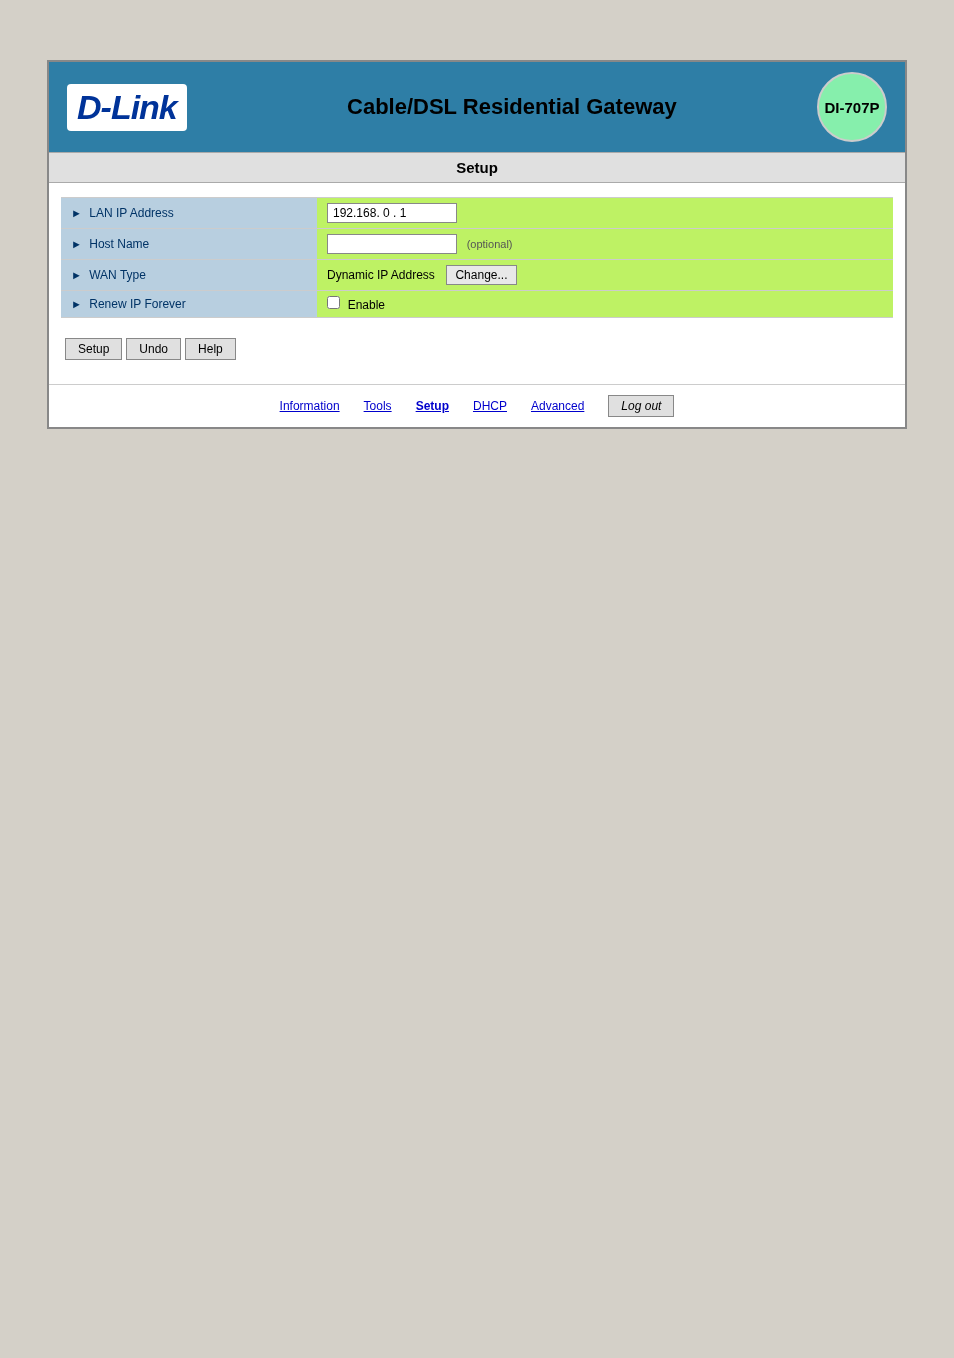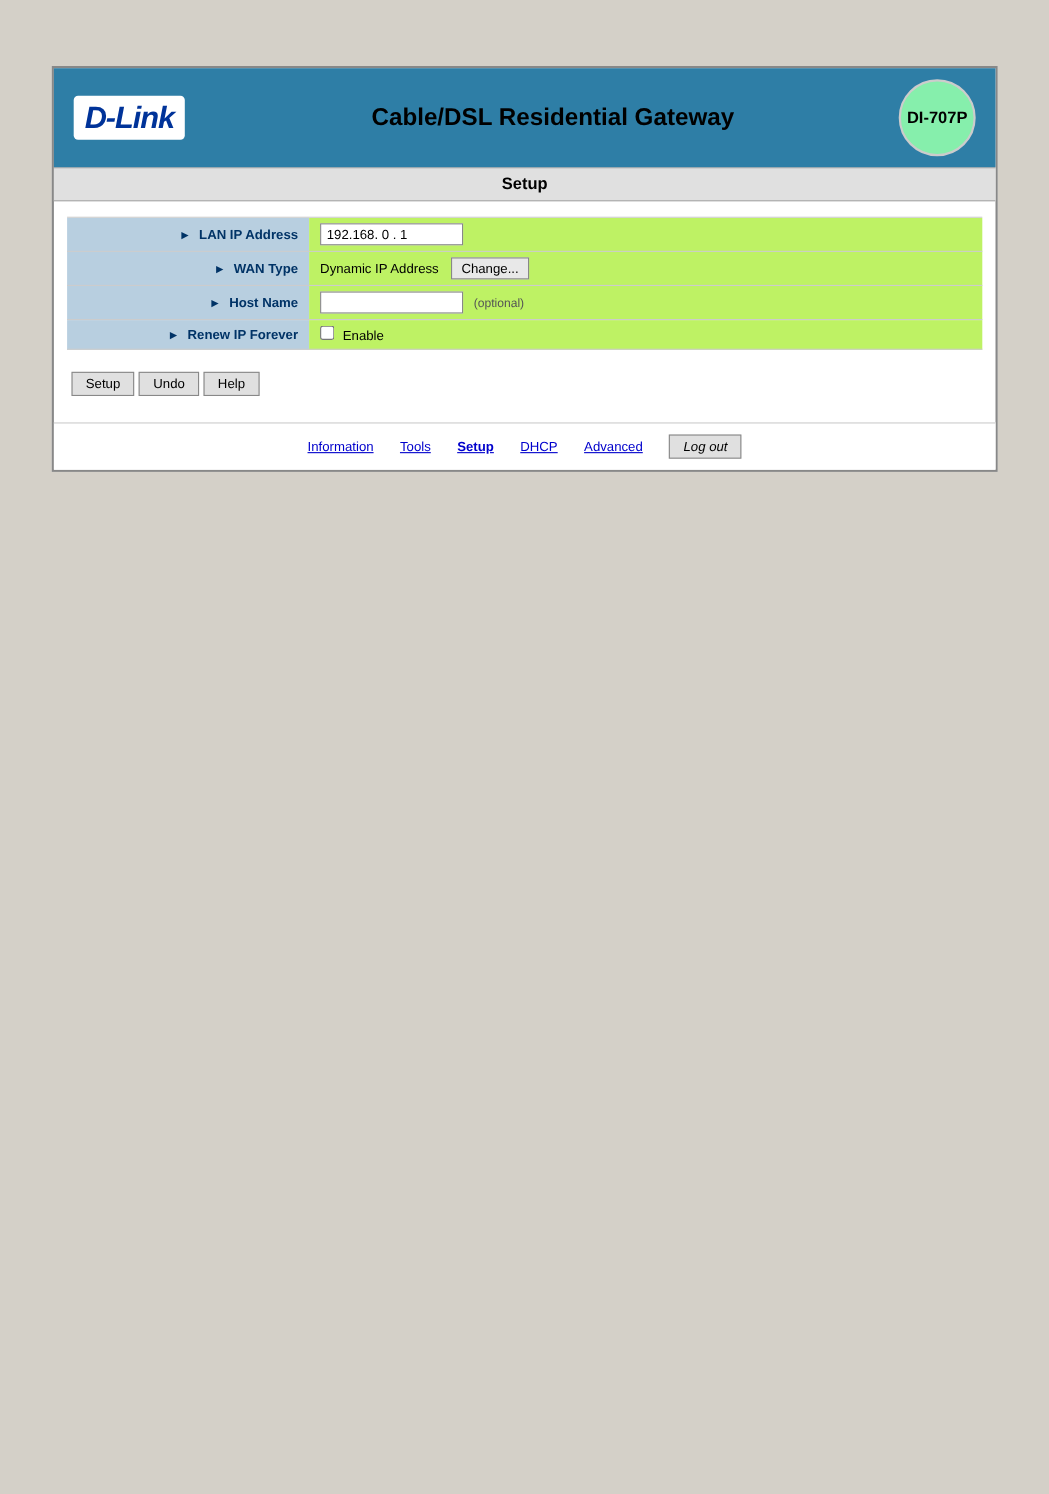--- a/index.html
+++ b/index.html
@@ -25,21 +25,21 @@
       padding: 10px 18px;
       min-height: 75px;
       position: relative;
     }
     .dlink-logo {
       background: #fff;
       padding: 4px 10px;
       border-radius: 4px;
     }
     .dlink-logo span {
-      font-size: 28px;
+      font-size: 34px;
       font-weight: 900;
       color: #003399;
       font-style: italic;
       font-family: 'Arial Black', Arial, sans-serif;
       letter-spacing: -1px;
     }
     .header-title {
       color: #000;
       font-size: 22px;
       font-weight: bold;
@@ -86,27 +86,26 @@
     }
     .form-table tr {
       border-bottom: 1px solid #ccc;
     }
     .form-table tr:first-child {
       border-top: 1px solid #ccc;
     }
     .form-table td.label-cell {
       background: #b8cfe0;
       padding: 6px 10px;
-      width: 220px;
-      font-size: 12px;
-      font-weight: bold;
+      width: 256px;
+      font-size: 12px;
+      font-weight: normal;
       color: #003366;
       white-space: nowrap;
       vertical-align: middle;
-      text-align: right;
     }
     .label-arrow {
       color: #003366;
       margin-right: 4px;
       font-size: 11px;
     }
     .form-table td.value-cell {
       background: #bef264;
       padding: 5px 10px;
       vertical-align: middle;
@@ -220,36 +219,36 @@
             <span>LAN IP Address</span>
           </td>
           <td class="value-cell">
             <input class="ip-input" type="text" value="192.168. 0 . 1" style="">
           </td>
         </tr>
 
         <tr>
           <td class="label-cell">
             <span class="label-arrow">►</span>
+            <span>Host Name</span>
+          </td>
+          <td class="value-cell">
+            <input class="host-input" type="text" value="" style="">
+            <span class="optional-text">(optional)</span>
+          </td>
+        </tr>
+
+        <tr>
+          <td class="label-cell">
+            <span class="label-arrow">►</span>
             <span>WAN Type</span>
           </td>
           <td class="value-cell">
             <span class="wan-type-text">Dynamic IP Address</span>
             <button class="change-btn">Change...</button>
-          </td>
-        </tr>
-
-        <tr>
-          <td class="label-cell">
-            <span class="label-arrow">►</span>
-            <span>Host Name</span>
-          </td>
-          <td class="value-cell">
-            <input class="host-input" type="text" value="" style="">
-            <span class="optional-text">(optional)</span>
           </td>
         </tr>
 
         <tr>
           <td class="label-cell">
             <span class="label-arrow">►</span>
             <span>Renew IP Forever</span>
           </td>
           <td class="value-cell">
             <input type="checkbox" class="enable-checkbox" style="">

